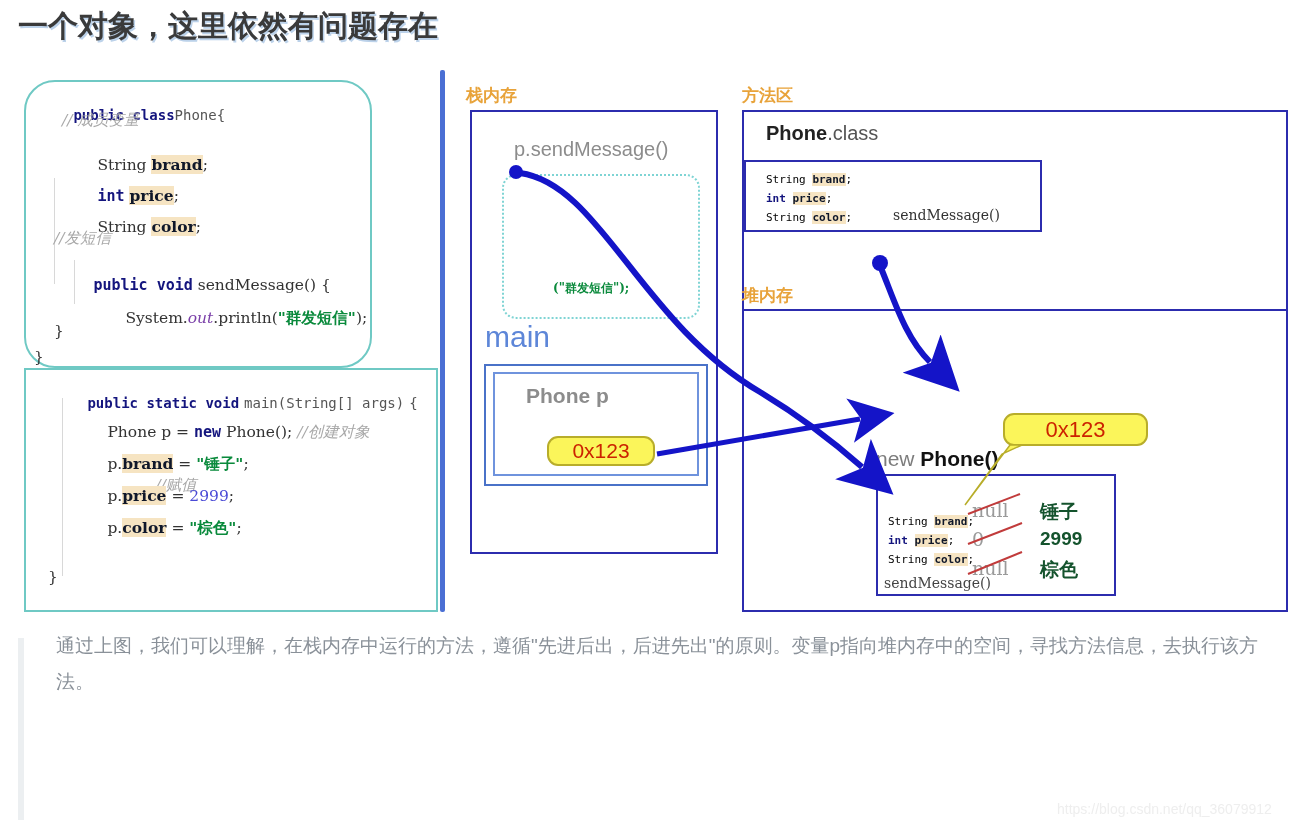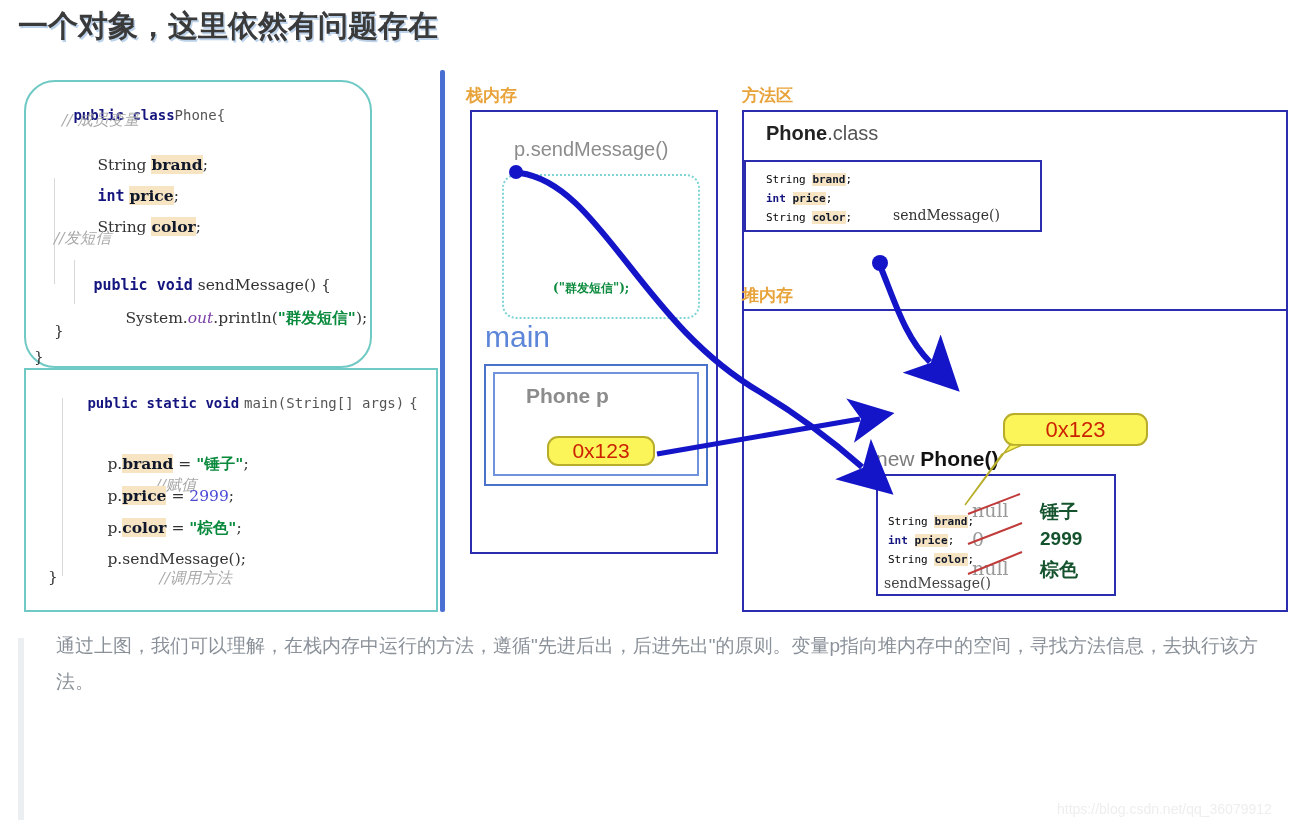--- a/index.html
+++ b/index.html
@@ -221,33 +221,32 @@
       <div class="code-line" style="left:28px;top:240px;">}</div>
       <div class="code-line" style="left:8px;top:266px;">}</div>
     </div>
 
     <div class="code-box" id="code-main">
       <div class="indent-guide" style="left:36px;top:28px;height:178px;"></div>
 
       <div class="code-line" style="left:22px;top:6px;">
         <span class="kw">public static void</span> <span class="cls">main(String[] args)</span> <span class="cls">{</span>
       </div>
+      <div class="code-line" style="left:42px;top:34px;">
+        <span>Phone p = </span><span class="kw" style="font-size:15px;">new</span><span> Phone();</span> <span class="cmt">//创建对象</span>
+      </div>
       <div class="code-line" style="left:42px;top:66px;">
         <span>p.</span><span class="fld">brand</span><span> = </span><span class="str">"锤子"</span><span>;</span>
         <span class="cmt" style="margin-left:48px;">//赋值</span>
       </div>
       <div class="code-line" style="left:42px;top:98px;">
         <span>p.</span><span class="fld">price</span><span> = </span><span class="num">2999</span><span>;</span>
       </div>
       <div class="code-line" style="left:42px;top:130px;">
         <span>p.</span><span class="fld">color</span><span> = </span><span class="str">"棕色"</span><span>;</span>
-      </div>
-      <div class="code-line" style="left:42px;top:162px;">
-        <span>p.sendMessage();</span>
-        <span class="cmt" style="margin-left:52px;">//调用方法</span>
       </div>
       <div class="code-line" style="left:22px;top:198px;">}</div>
     </div>
 
     <div class="mem-label" style="left:466px;top:22px;">栈内存</div>
     <div class="mem-box" id="stack-box"></div>
     <div class="dotted-frame"></div>
     <div class="stack-call">p.sendMessage()</div>
     <div class="stack-strarg">
       <span class="str">("群发短信");</span>

